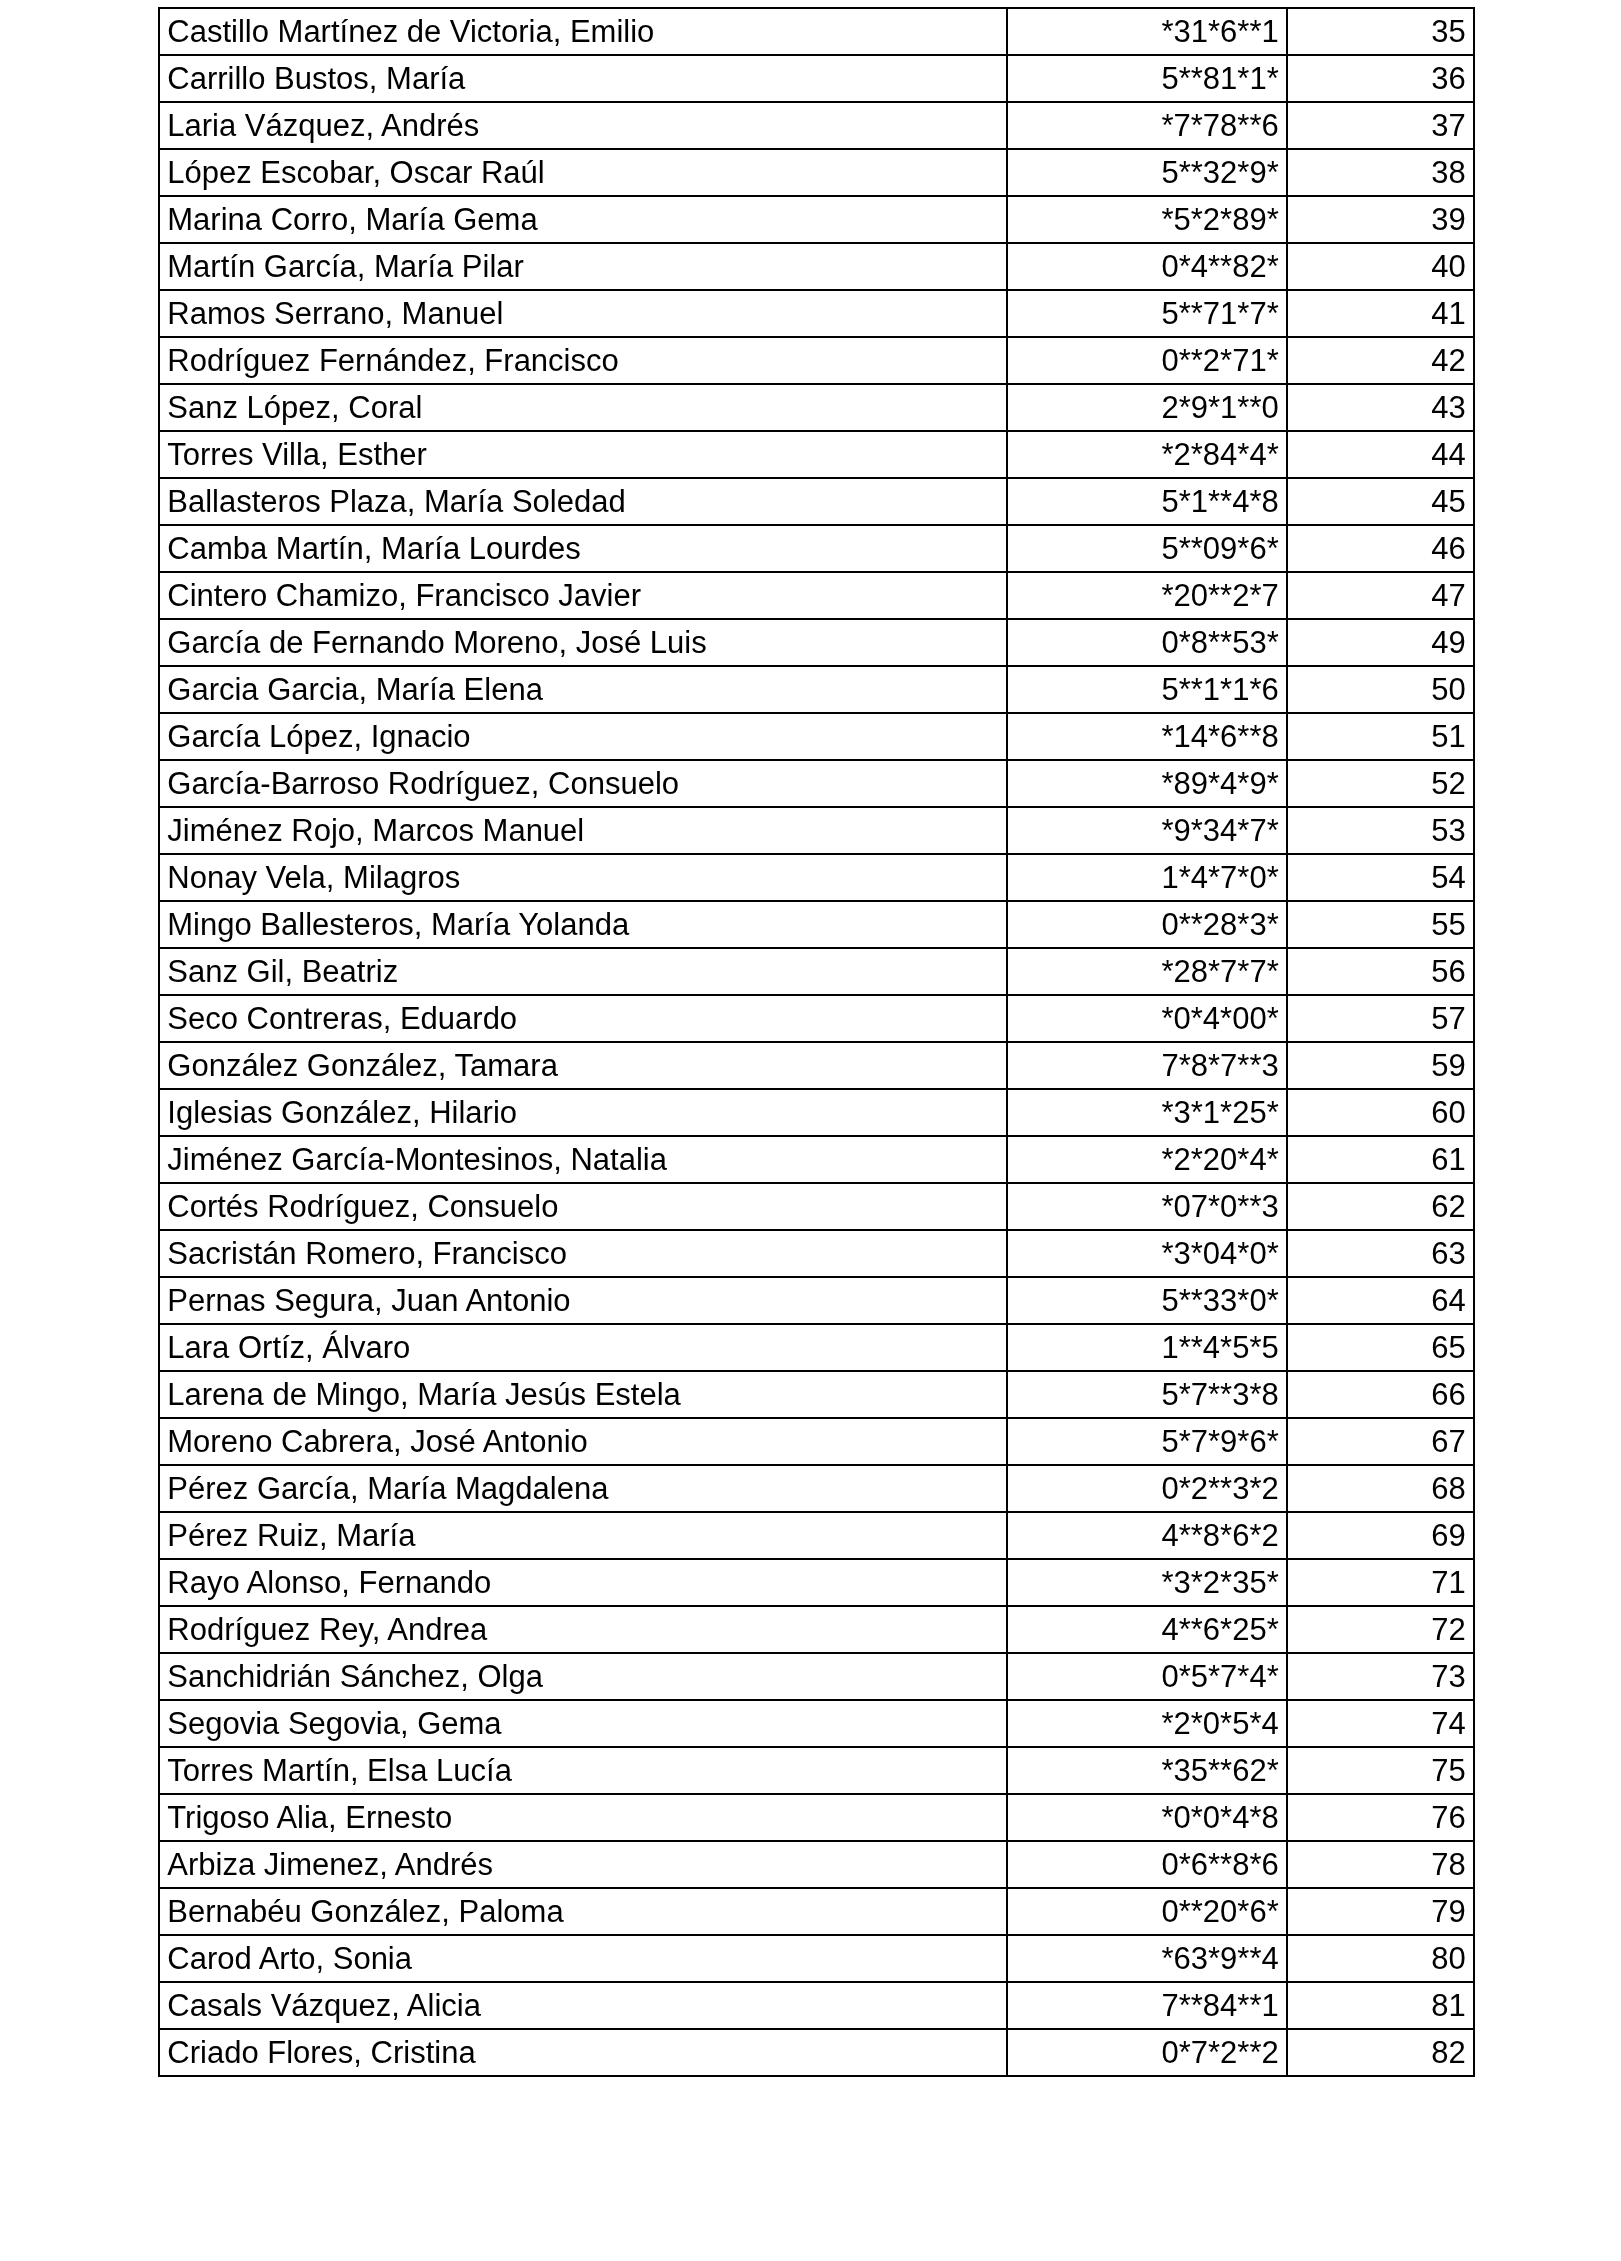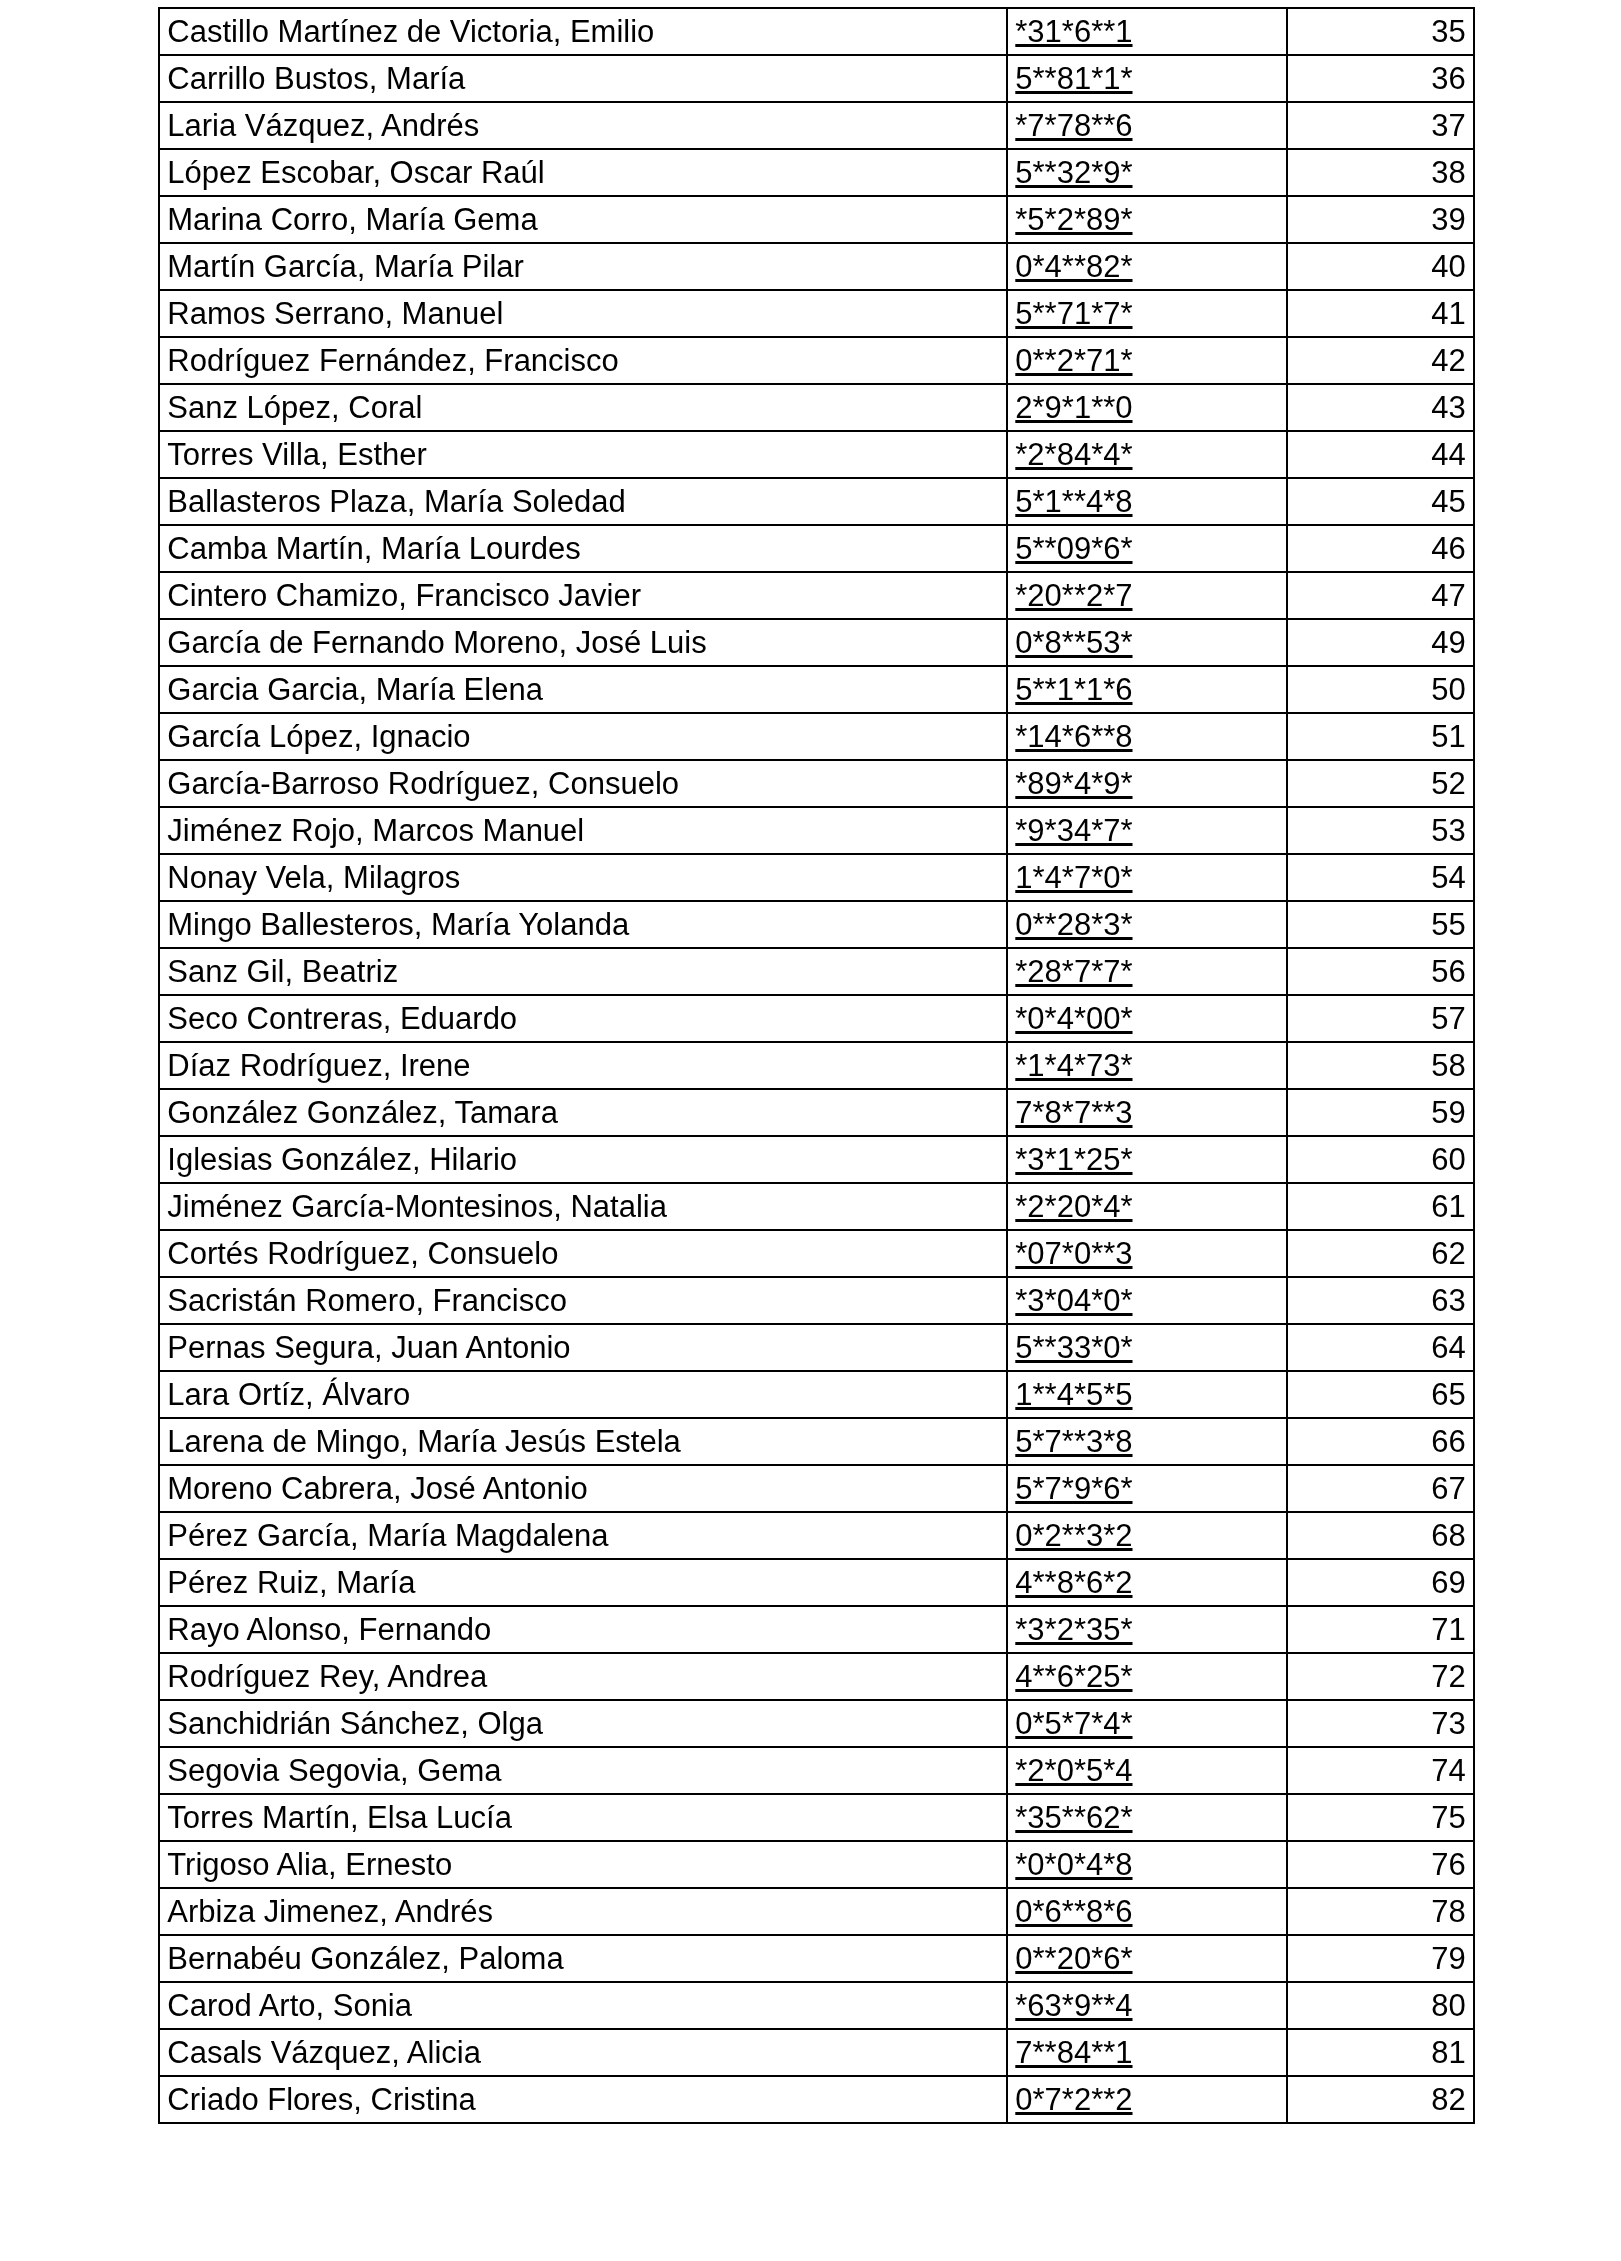--- a/index.html
+++ b/index.html
@@ -33,23 +33,22 @@
     padding: 0 7.3px;
     overflow: hidden;
     white-space: nowrap;
     vertical-align: middle;
   }
   td.name-cell {
     text-align: left;
     padding-left: 8.8px;
   }
   td.code-cell {
-    text-align: left;
+    text-align: right;
     padding-right: 8.8px;
-    text-decoration: underline;
   }
   td.num-cell {
     text-align: right;
     padding-right: 10.3px;
   }
 </style>
 </head>
 <body>
 
 <table class="doc-table">
@@ -163,25 +162,20 @@
     <td class="name-cell">Sanz Gil, Beatriz</td>
     <td class="code-cell">*28*7*7*</td>
     <td class="num-cell">56</td>
   </tr>
       <tr>
     <td class="name-cell">Seco Contreras, Eduardo</td>
     <td class="code-cell">*0*4*00*</td>
     <td class="num-cell">57</td>
   </tr>
       <tr>
-    <td class="name-cell">Díaz Rodríguez, Irene</td>
-    <td class="code-cell">*1*4*73*</td>
-    <td class="num-cell">58</td>
-  </tr>
-      <tr>
     <td class="name-cell">González González, Tamara</td>
     <td class="code-cell">7*8*7**3</td>
     <td class="num-cell">59</td>
   </tr>
       <tr>
     <td class="name-cell">Iglesias González, Hilario</td>
     <td class="code-cell">*3*1*25*</td>
     <td class="num-cell">60</td>
   </tr>
       <tr>

